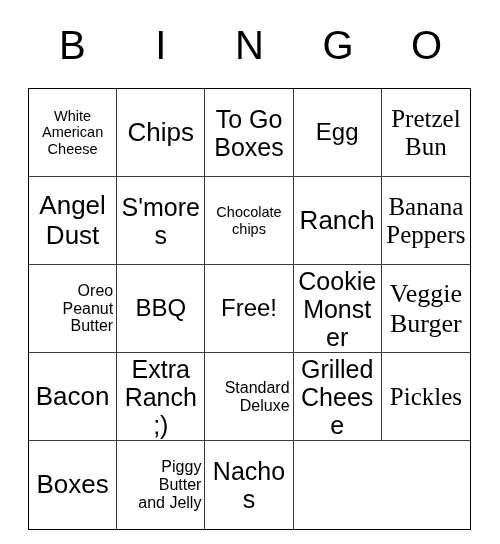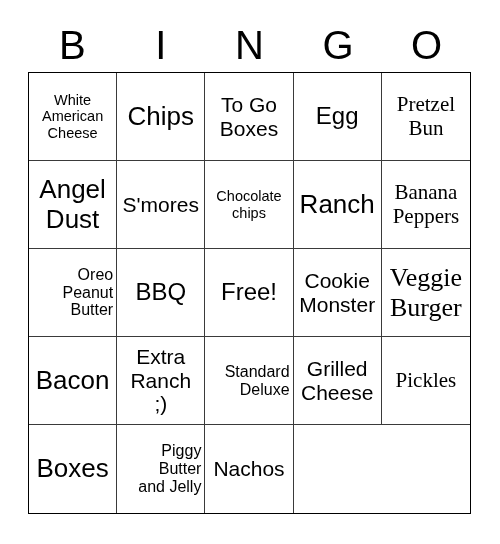--- a/index.html
+++ b/index.html
@@ -43,21 +43,21 @@
     line-height: 1;
     letter-spacing: 0;
     color: #000000;
     user-select: none;
   }
 
   
   #grid {
     position: absolute;
     left: 28px;
-    top: 72px;
+    top: 88px;
     width: 443px;
     height: 442px;
     border: 1px solid #000000;
     box-sizing: border-box;
     display: grid;
     grid-template-columns: repeat(5, 1fr);
     grid-template-rows: repeat(5, 1fr);
     background: #ffffff;
   }
   .cell {
@@ -79,21 +79,21 @@
     display: block;
     width: 100%;
     line-height: 1.12;
     word-wrap: break-word;
     white-space: pre-line;
   }
 
   
   .fs-xl   { font-size: 24px; }
   .fs-lg   { font-size: 26px; }
-  .fs-md   { font-size: 21px; }
+  .fs-md   { font-size: 25px; }
   .fs-sm   { font-size: 16px; text-align: right; }
   .fs-xs   { font-size: 14.5px; }
 </style>
 </head>
 <body>
 
 <div id="bingo-card">
 
   <div id="header-row">
     <div class="header-letter">B</div>

